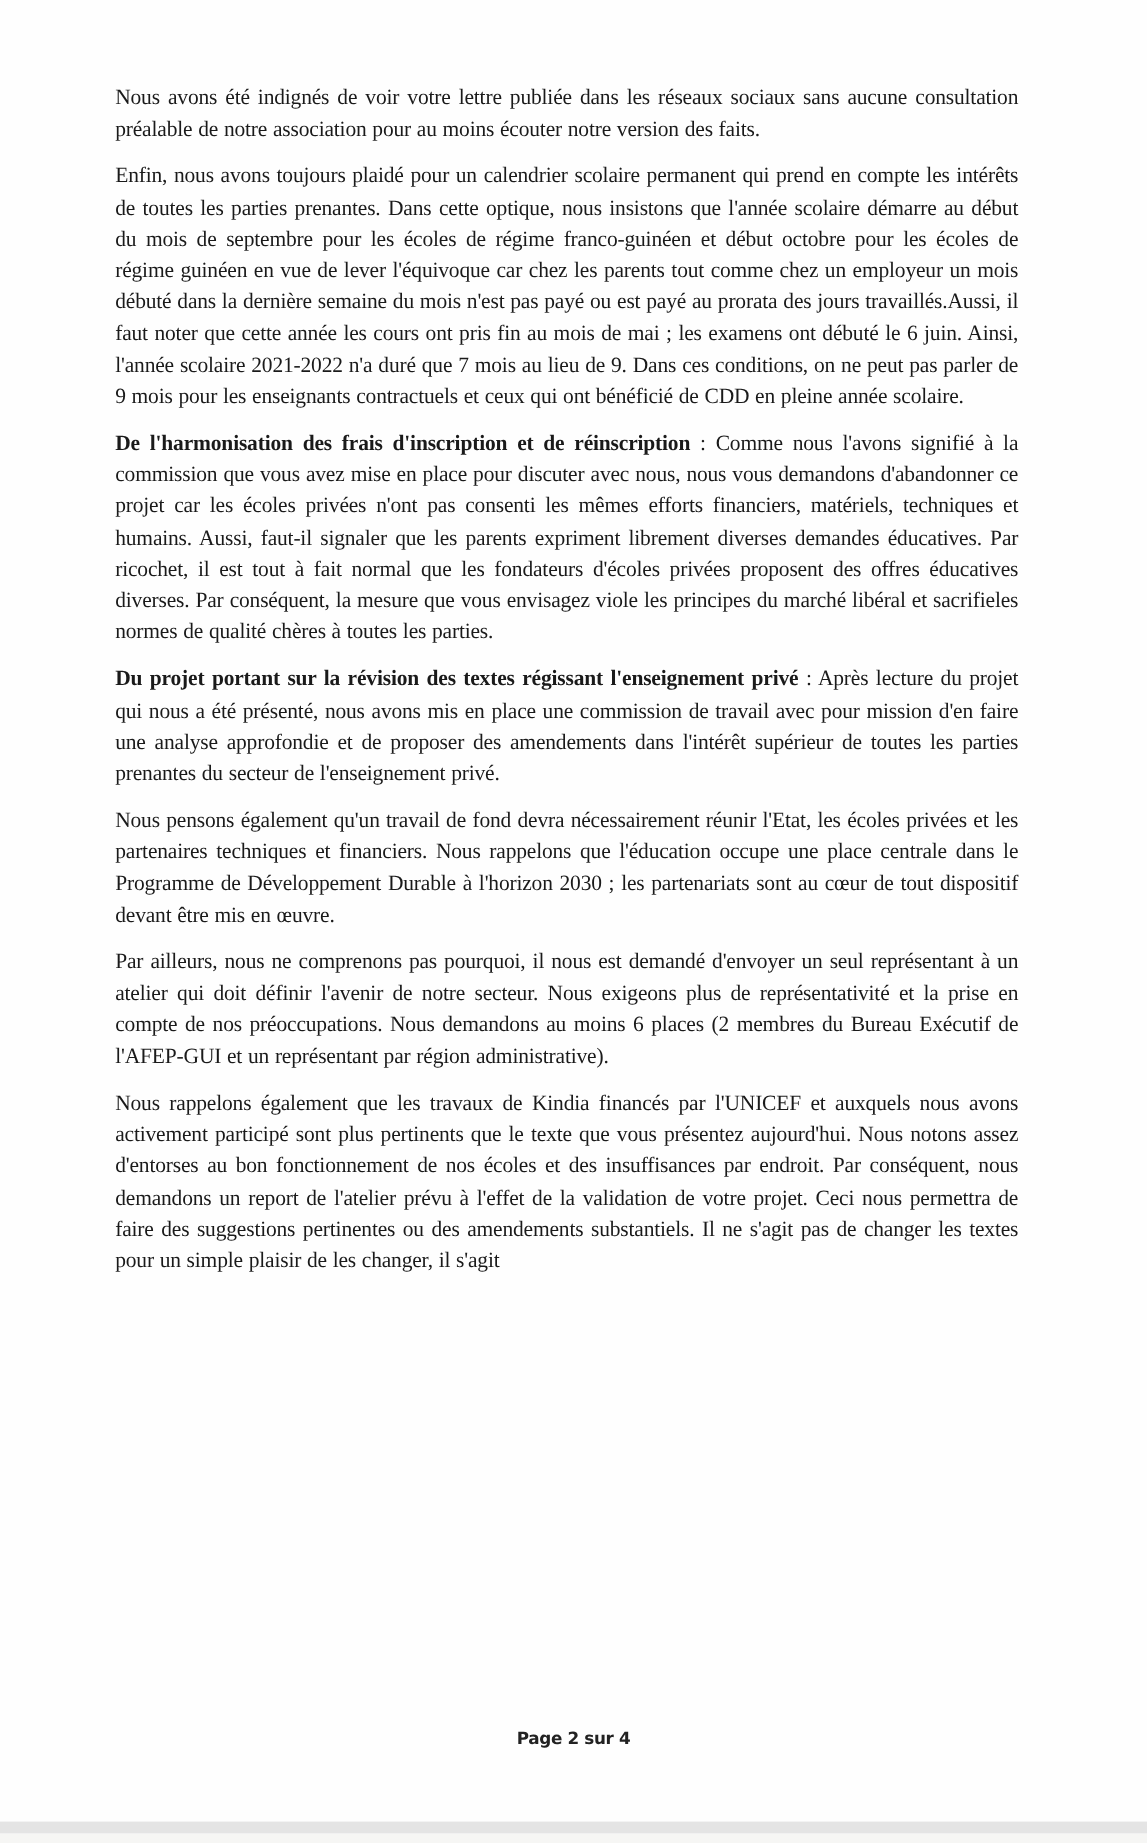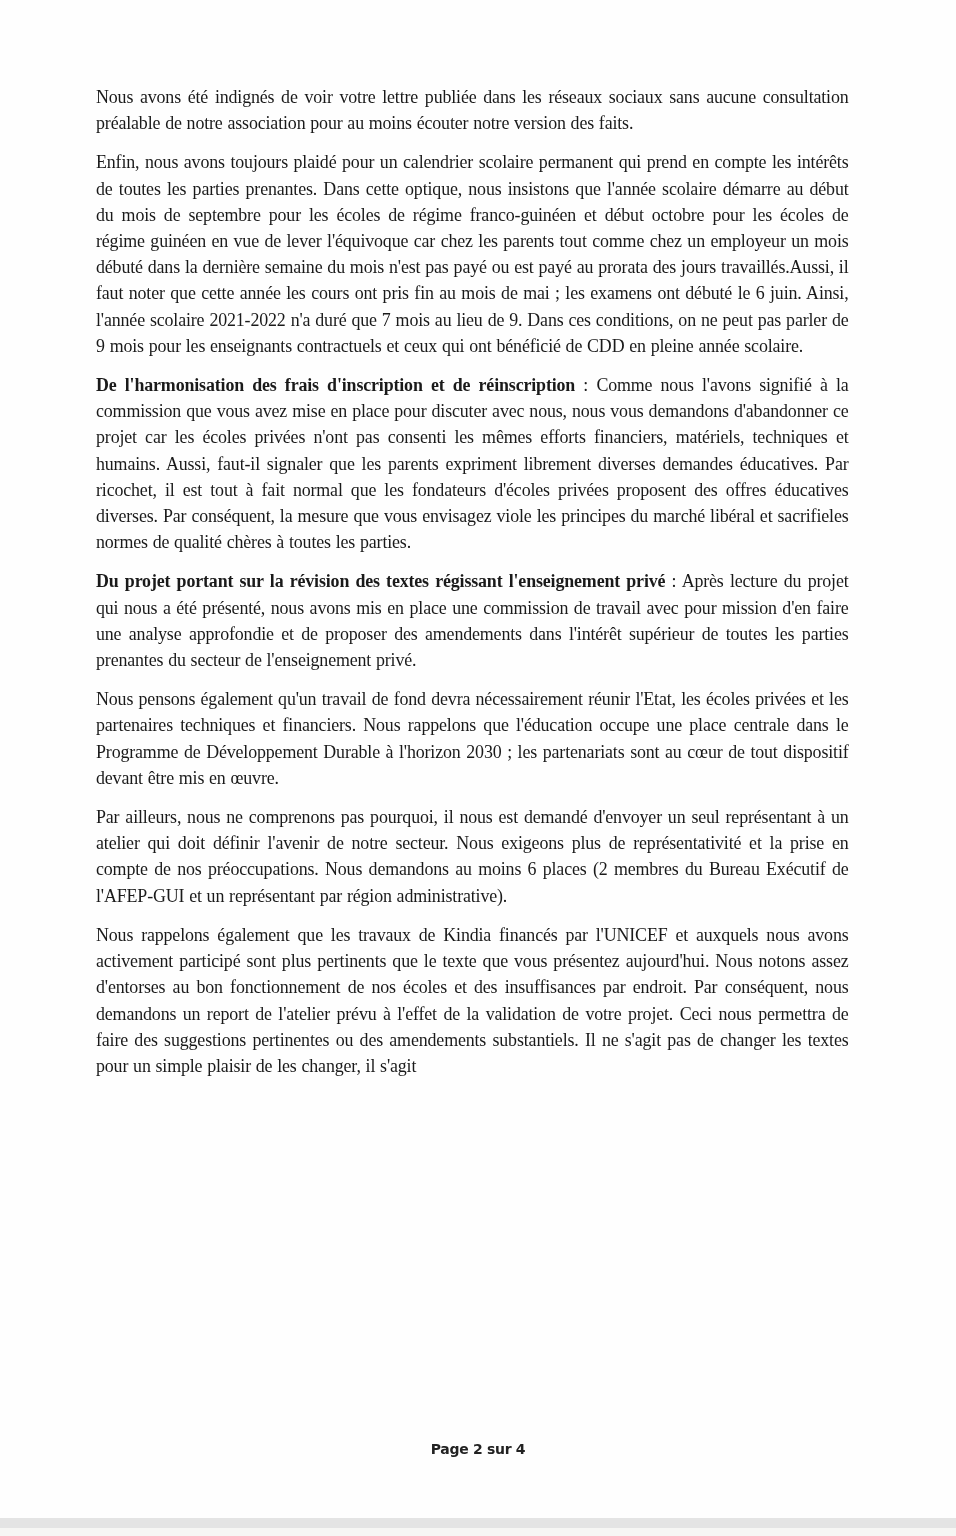--- a/index.html
+++ b/index.html
@@ -11,21 +11,21 @@
       width: 956px;
       height: 1536px;
       position: relative;
       overflow: hidden;
       font-family: "Liberation Serif", "DejaVu Serif", serif;
       color: #1a1a1a;
     }
     .page {
       position: absolute;
       left: 96px;
-      top: 84px;
+      top: 68px;
       width: 764px;
     }
     .para {
       margin: 0 0 13px 0;
       font-size: 18.2px;
       line-height: 26.2px;
       text-align: justify;
       letter-spacing: -0.15px;
       word-spacing: 0.5px;
       transform: scaleX(0.985);

